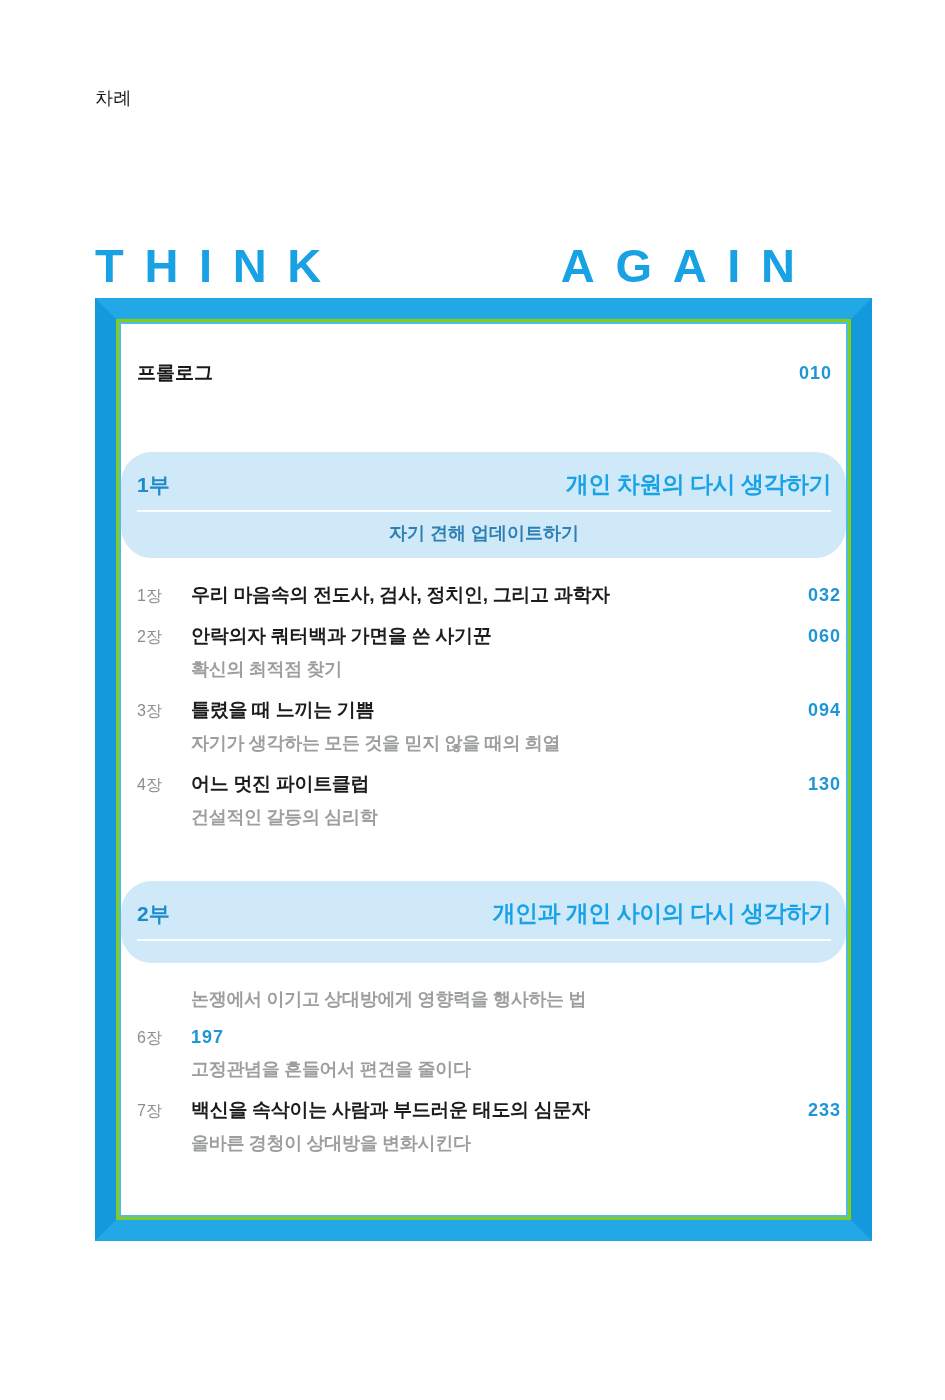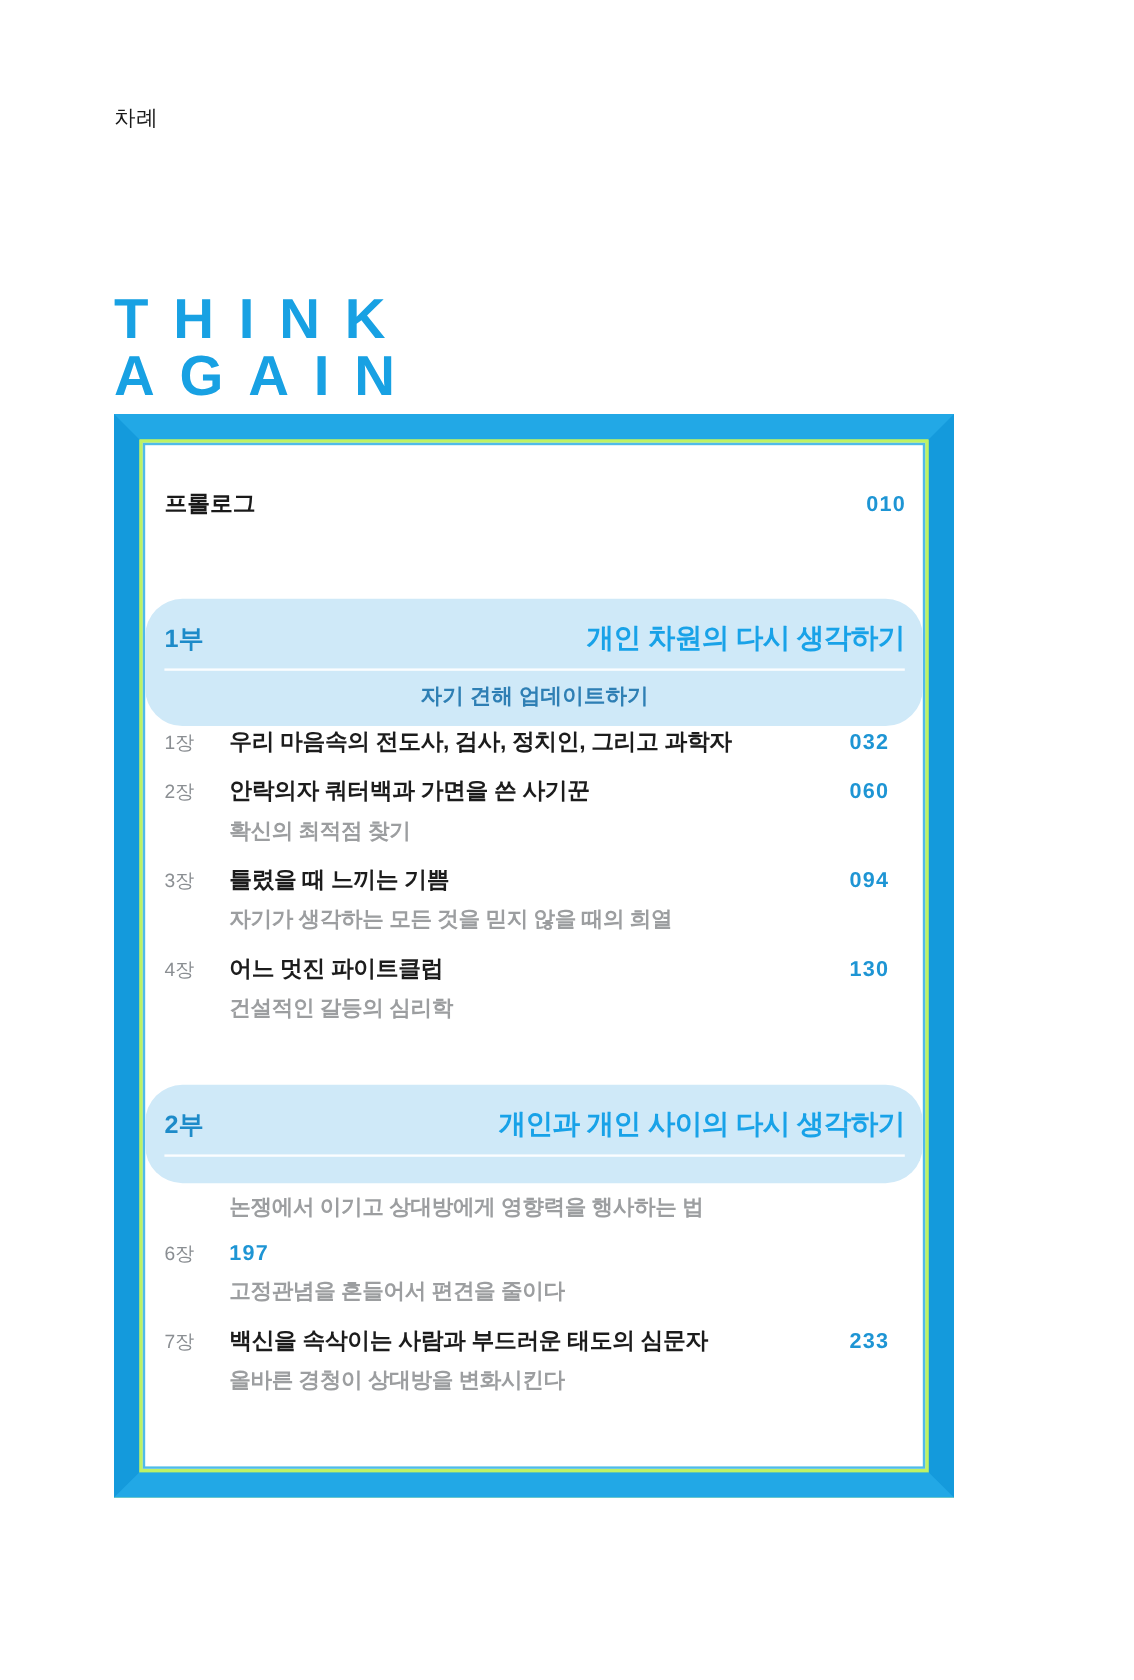--- a/index.html
+++ b/index.html
@@ -15,32 +15,32 @@
   .toc-label {
     padding-top: 86px;
     font-size: 18px; font-weight: 400; color: #1a1a1a;
     letter-spacing: 0.5px;
   }
 
   .book-title {
     margin-top: 132px;
     display: flex; justify-content: space-between; align-items: baseline;
     color: var(--accent, #18a1e3);
-    font-size: 47px; font-weight: 700; line-height: 1; flex-direction: column;
+    font-size: 47px; font-weight: 700; line-height: 1;
   }
   .book-title .word { letter-spacing: 0.44em; margin-right: -0.44em; white-space: nowrap; }
 
   .frame {
     margin-top: 9px;
-    width: 700px;
+    width: 777px;
     border-style: solid; border-width: 21px;
     border-color: var(--frame_light, #22a8e6) var(--frame_dark, #149adc)
                   var(--frame_light, #22a8e6) var(--frame_dark, #149adc);
     padding: 3px;
-    background: #bef264;
+    background: #84cc16;
   }
   .frame-inner {
     border: 2px solid var(--frame_thin, #4fbbe9);
     background: #ffffff;
   }
   .content { padding: 20px 0 44px 0; }
 
   .row { display: flex; justify-content: space-between; align-items: baseline; }
 
   .prologue { padding: 16px 14px 0 16px; }
@@ -52,21 +52,21 @@
     padding: 17px 15px 13px 16px;
     border-radius: 31px;
   }
   .part1 { margin-top: 66px; }
   .part2 { margin-top: 52px; }
   .part-num  { font-size: 21px; font-weight: 800; color: var(--part_num, #1d8bc9); }
   .part-title { font-size: 23px; font-weight: 800; color: var(--part_title, #18a2e8); letter-spacing: -0.5px; }
   .part-rule { height: 2px; background: rgba(255,255,255,0.9); margin: 10px 0 9px 0; border: 0; }
   .part-subtitle { text-align: center; font-size: 18px; font-weight: 700; color: var(--part_subtitle, #2e7fb4); }
 
-  .chapters { padding: 0 28px 0 16px; }
+  .chapters { margin-top: 24px; padding: 0 5px 0 16px; }
   .chapter { margin-bottom: 15px; }
   .chapter-head { display: flex; align-items: baseline; }
   .chapter-num {
     width: 54px; flex: 0 0 54px;
     font-size: 16px; color: var(--chapter_number, #8a8e92);
   }
   .chapter-title { flex: 1; font-size: 19px; font-weight: 700; color: var(--chapter_title, #1c1c1c); letter-spacing: -0.3px; }
   .chapter-sub {
     margin: 8px 0 16px 54px;
     font-size: 18px; color: var(--chapter_subtitle, #9c9ea0); letter-spacing: -0.3px; font-weight: bold;

